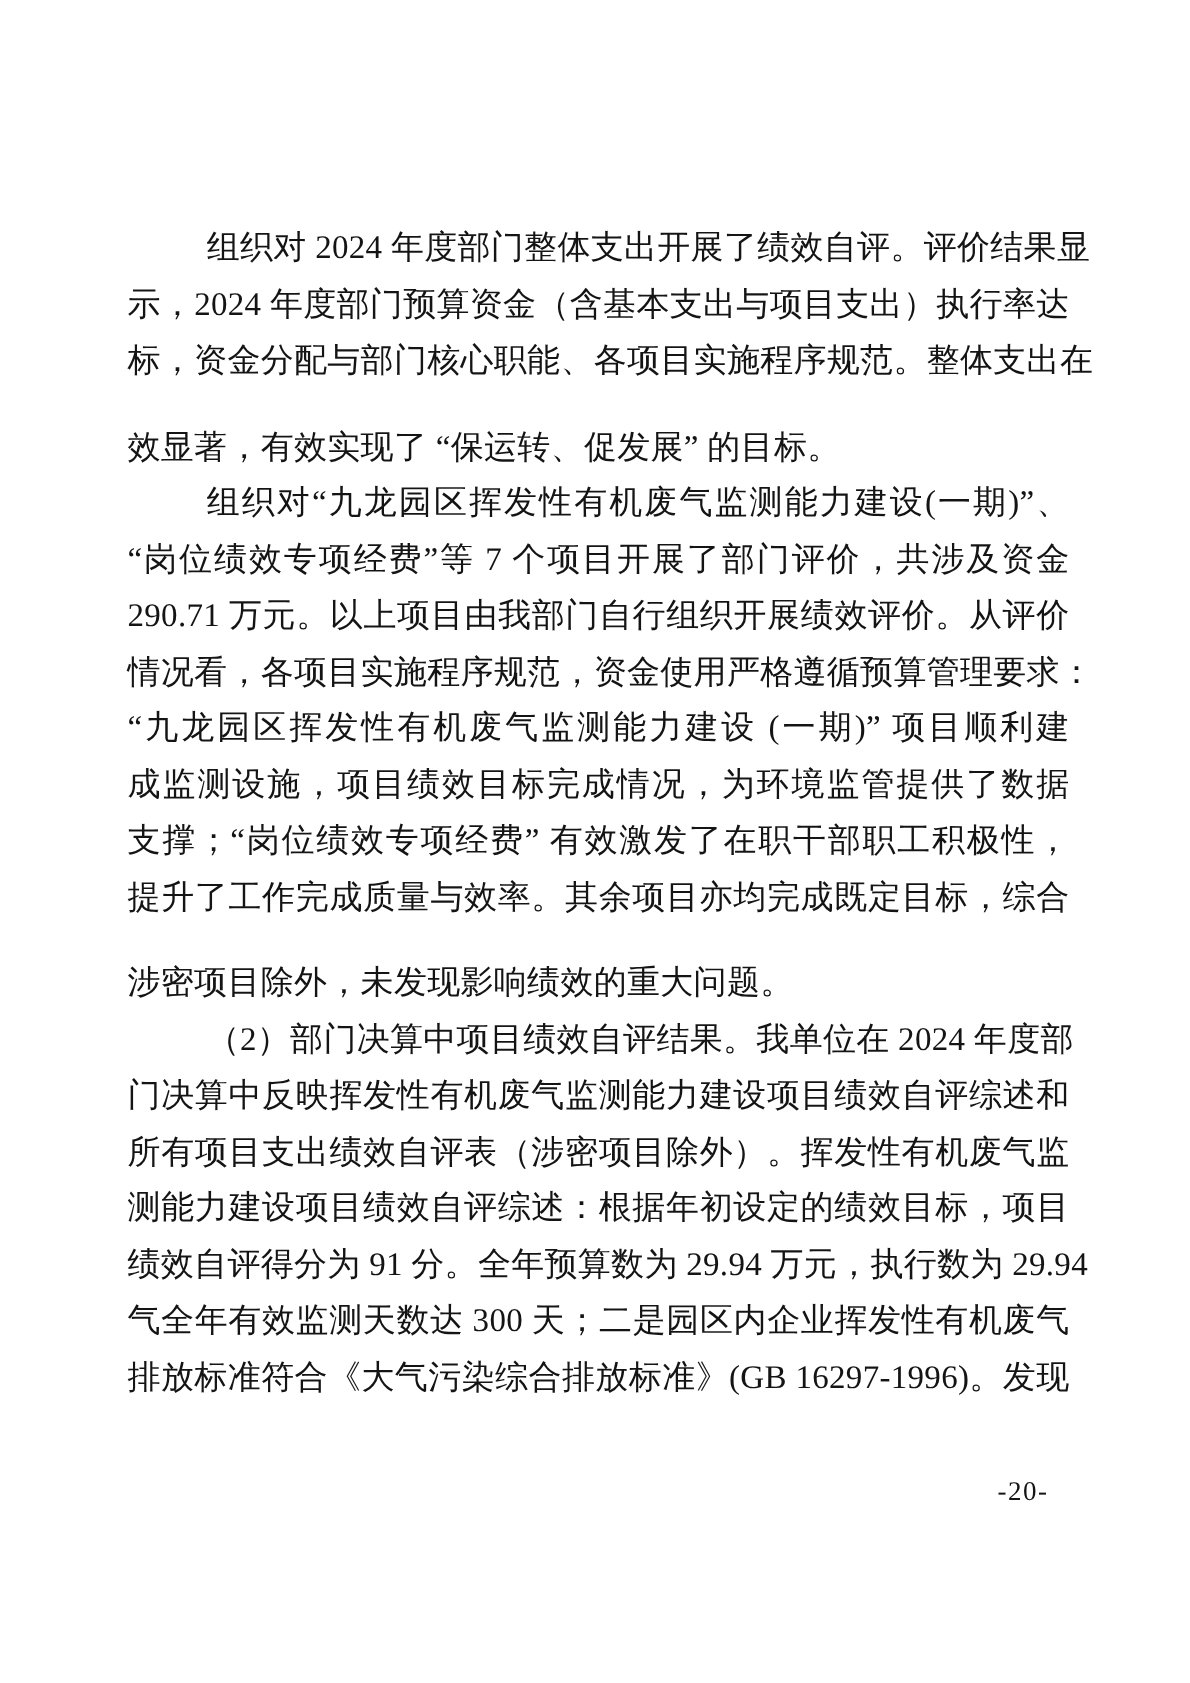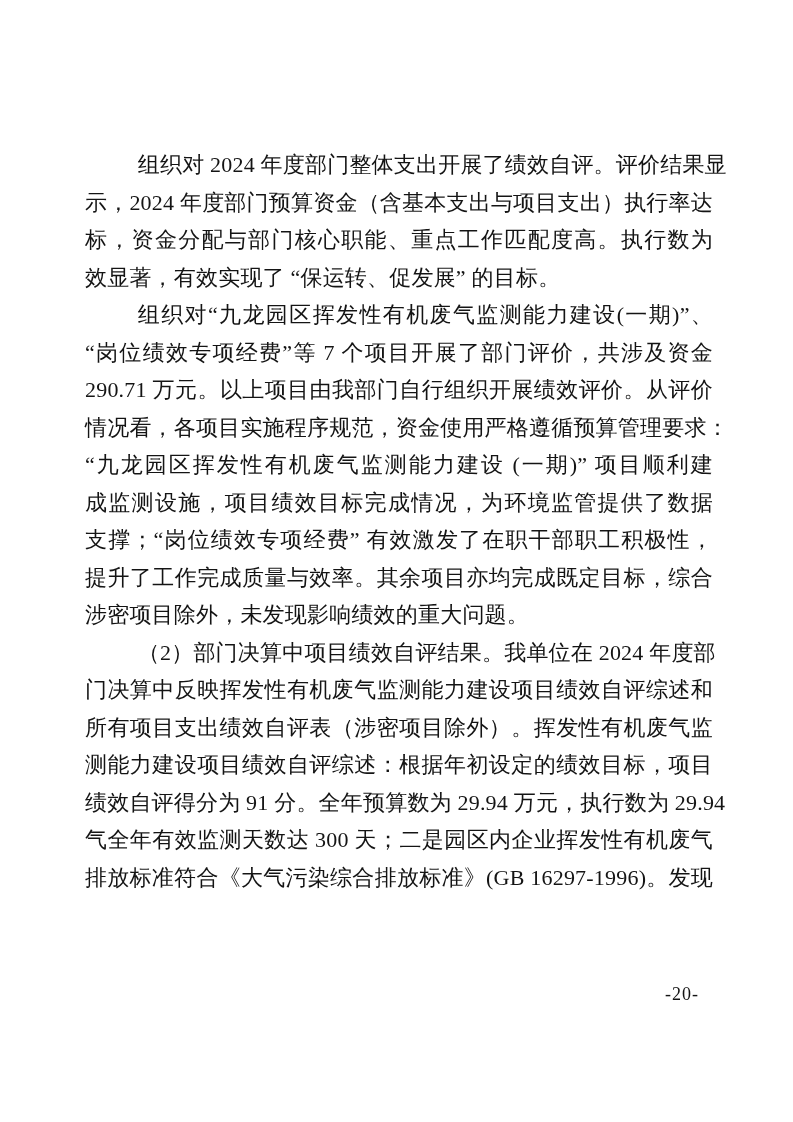--- a/index.html
+++ b/index.html
@@ -28,20 +28,21 @@
     height: 37.5px;
     line-height: 37.5px;
     font-size: 22px;
     white-space: nowrap;
     text-align: justify;
     text-align-last: justify;
     letter-spacing: 0.2px;
   }
   .line.para-end {
     text-align-last: left;
+    margin-top: 20px;
   }
   .line.indent {
     text-indent: 2.4em;
   }
   .line b {
     font-weight: normal;
   }
   .page-footer {
     position: absolute;
     left: 85px;
@@ -55,21 +56,21 @@
   }
 </style>
 </head>
 <body>
 
 <div class="page">
   <div class="text-block">
 
     <div class="line indent">组织对 2024 年度部门整体支出开展了绩效自评。评价结果显</div>
     <div class="line">示，2024 年度部门预算资金（含基本支出与项目支出）执行率达</div>
-    <div class="line">标，资金分配与部门核心职能、重点工作匹配度高。执行数为</div>
+    <div class="line">标，资金分配与部门核心职能、各项目实施程序规范。整体支出在</div>
     <div class="line para-end">效显著，有效实现了 “保运转、促发展” 的目标。</div>
 
     <div class="line indent">组织对“九龙园区挥发性有机废气监测能力建设(一期)”、</div>
     <div class="line">“岗位绩效专项经费”等 7 个项目开展了部门评价，共涉及资金</div>
     <div class="line">290.71 万元。以上项目由我部门自行组织开展绩效评价。从评价</div>
     <div class="line">情况看，各项目实施程序规范，资金使用严格遵循预算管理要求：</div>
     <div class="line">“九龙园区挥发性有机废气监测能力建设 (一期)” 项目顺利建</div>
     <div class="line">成监测设施，项目绩效目标完成情况，为环境监管提供了数据</div>
     <div class="line">支撑；“岗位绩效专项经费” 有效激发了在职干部职工积极性，</div>
     <div class="line">提升了工作完成质量与效率。其余项目亦均完成既定目标，综合</div>

